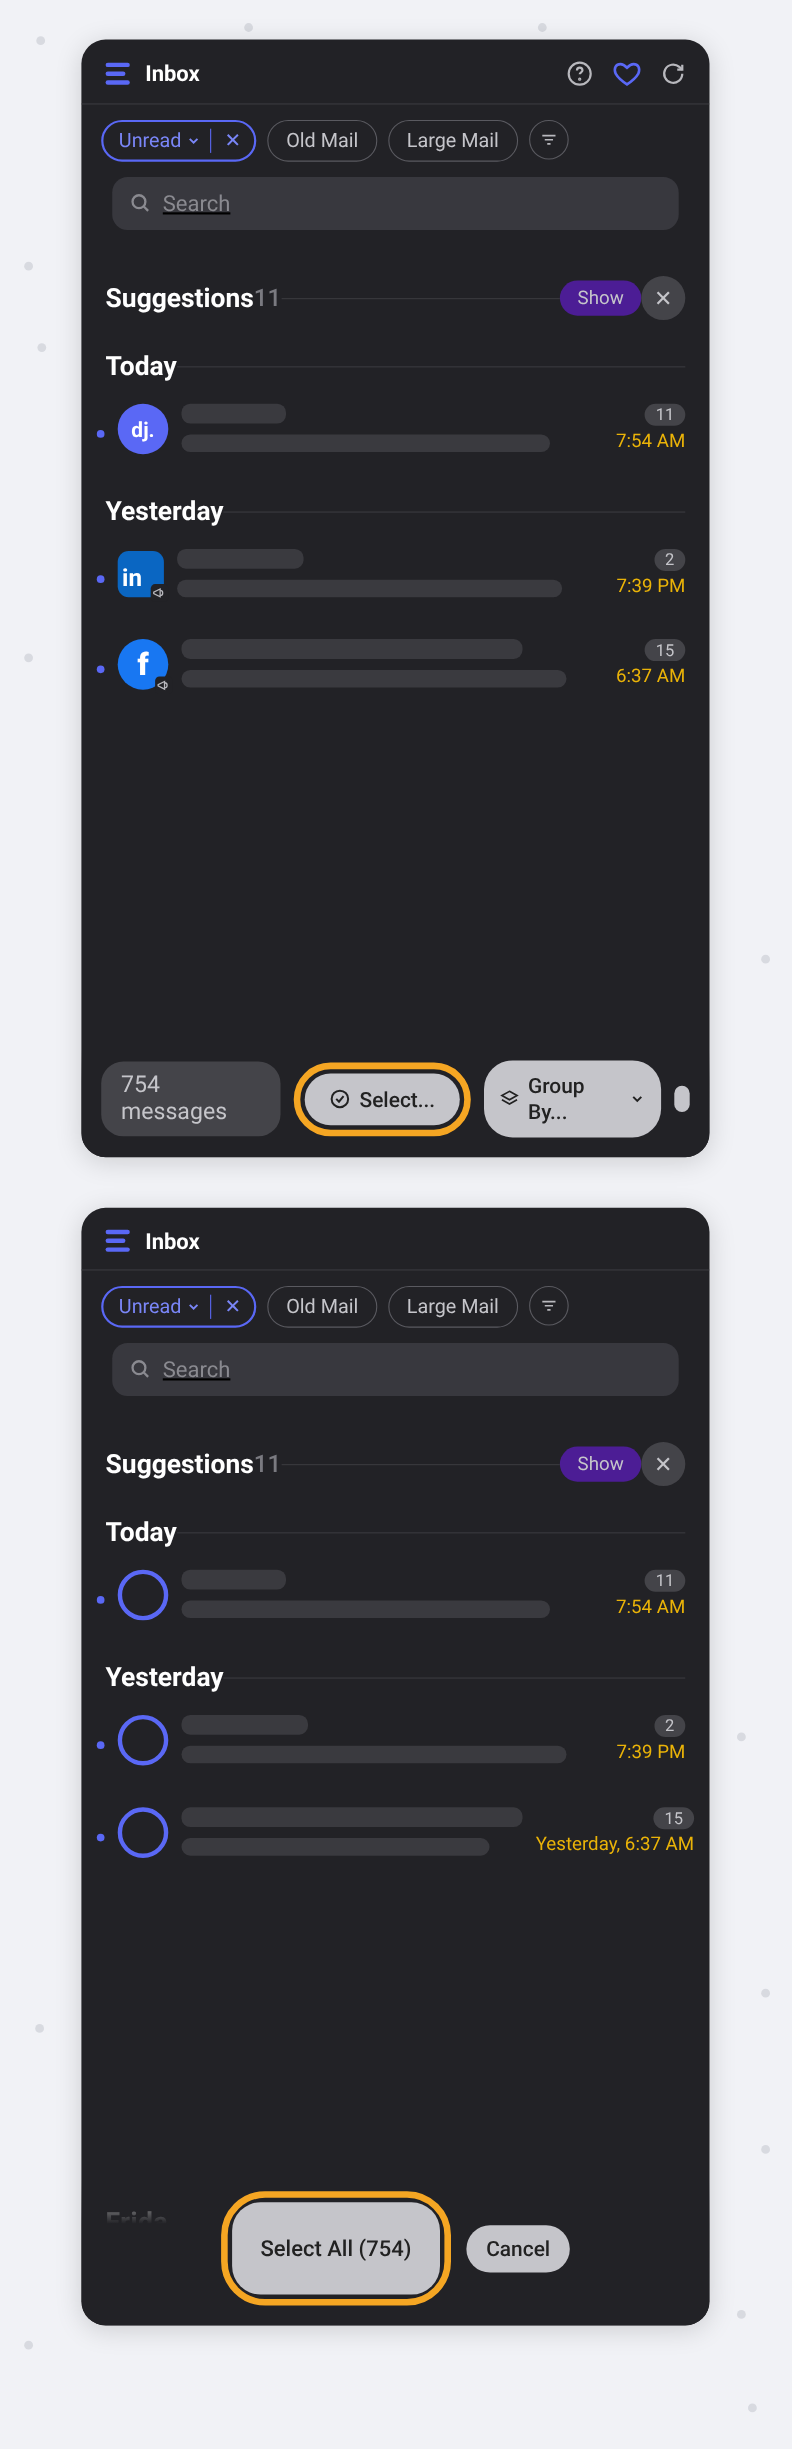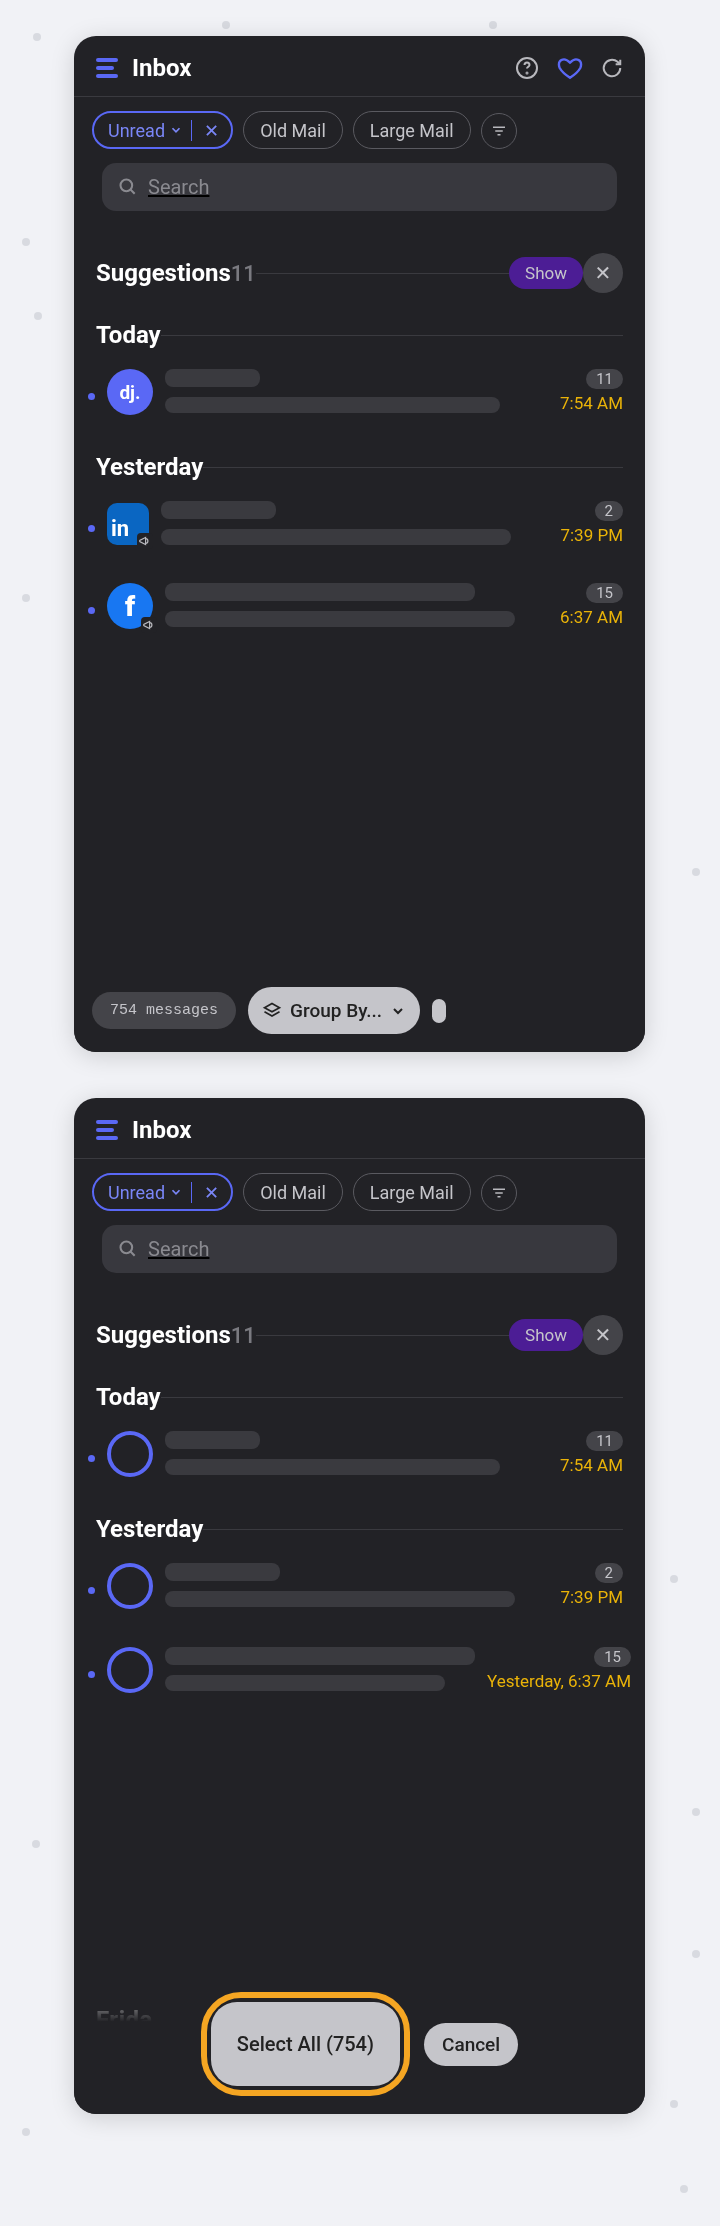--- a/index.html
+++ b/index.html
@@ -24,25 +24,25 @@
   .header {
     display: flex; align-items: center; gap: 12px;
     padding: 18px 22px 14px 22px;
     border-bottom: 1px solid #3a3a3f;
   }
   .menu-icon { display: flex; flex-direction: column; gap: 4px; width: 24px; }
   .menu-icon span { display:block; height:4px; border-radius:2px; background:#5a68f5; }
   .menu-icon span:nth-child(1){width:22px;}
   .menu-icon span:nth-child(2){width:18px;}
   .menu-icon span:nth-child(3){width:22px;}
-  .title { color: #fff; font-size: 24px; font-weight: 700; flex: 1; }
+  .title { color: #fff; font-size: 20px; font-weight: 700; flex: 1; }
   .header-icons { display: flex; gap: 18px; align-items: center; color: #b8b8bd; }
 
   .filter-row {
-    display: flex; gap: 10px; align-items: flex-end;
+    display: flex; gap: 10px; align-items: flex-start;
     padding: 14px 18px 0 18px;
   }
   .chip-unread {
     display: flex; align-items: center;
     border: 2px solid #5a68f5;
     border-radius: 20px;
     height: 38px;
     color: #7a86f7;
     font-size: 18px;
     overflow: hidden;
@@ -94,21 +94,21 @@
   .badge { background:#444449; color:#c5c5ca; border-radius:10px; padding:1px 10px; font-size:15px; min-width:18px; text-align:center;}
   .msg-time { color:#eab308; font-size:17px; white-space:nowrap; }
 
   .bottom-bar {
     position:absolute; bottom:0; left:0; right:0;
     padding: 10px 18px 18px 18px;
     display:flex; gap:12px; align-items:center;
     background: linear-gradient(to top, #222226 70%, rgba(34,34,38,0));
   }
   .peek { color:#fff; font-size:24px; font-weight:700; position:absolute; left:22px; bottom:80px; letter-spacing:0.5px;}
-  .msg-count { background:#444449; color:#c5c5ca; border-radius:20px; padding:10px 18px; font-size:15px;font-family:Liberation Mono, monospace; }
+  .msg-count { background:#444449; color:#c5c5ca; border-radius:20px; padding:10px 18px; font-size:21px; }
   .pill-big { background:#c5c5ca; color:#222; border-radius:26px; padding:12px 22px; font-size:19px; font-weight:500; display:flex; align-items:center; gap:8px;}
   .ring-hl { border: 6px solid #f5a623; border-radius: 40px; padding: 4px; }
 
   svg { display:block; }
 </style>
 </head>
 <body>
 
 <div class="dot" style="left:33px; top:33px;"></div>
 <div class="dot" style="left:222px; top:21px;"></div>
@@ -256,20 +256,29 @@
       <div class="line2" style="width:350px;"></div>
     </div>
     <div class="msg-meta">
       <span class="badge">15</span>
       <span class="msg-time">6:37 AM</span>
     </div>
   </div>
 
   <div class="bottom-bar">
     <span class="msg-count">754 messages</span>
+    <span class="ring-hl">
+      <span class="pill-big">
+        <svg width="20" height="20" viewBox="0 0 24 24" fill="none" stroke="#222" stroke-width="2.2">
+            <circle cx="12" cy="12" r="9"></circle>
+            <path d="M8 12l3 3 5-6"></path>
+          </svg>
+        <span>Select...</span>
+      </span>
+    </span>
     <span class="pill-big" style="padding:12px 14px;">
       <svg width="20" height="20" viewBox="0 0 24 24" fill="none" stroke="#222" stroke-width="2">
           <path d="M12 3l9 5-9 5-9-5 9-5z"></path>
           <path d="M3 13l9 5 9-5"></path>
         </svg>
       <span>Group By...</span>
       <svg width="16" height="16" viewBox="0 0 24 24" fill="none" stroke="#222" stroke-width="3">
           <path d="M6 9l6 6 6-6"></path>
         </svg>
     </span>

